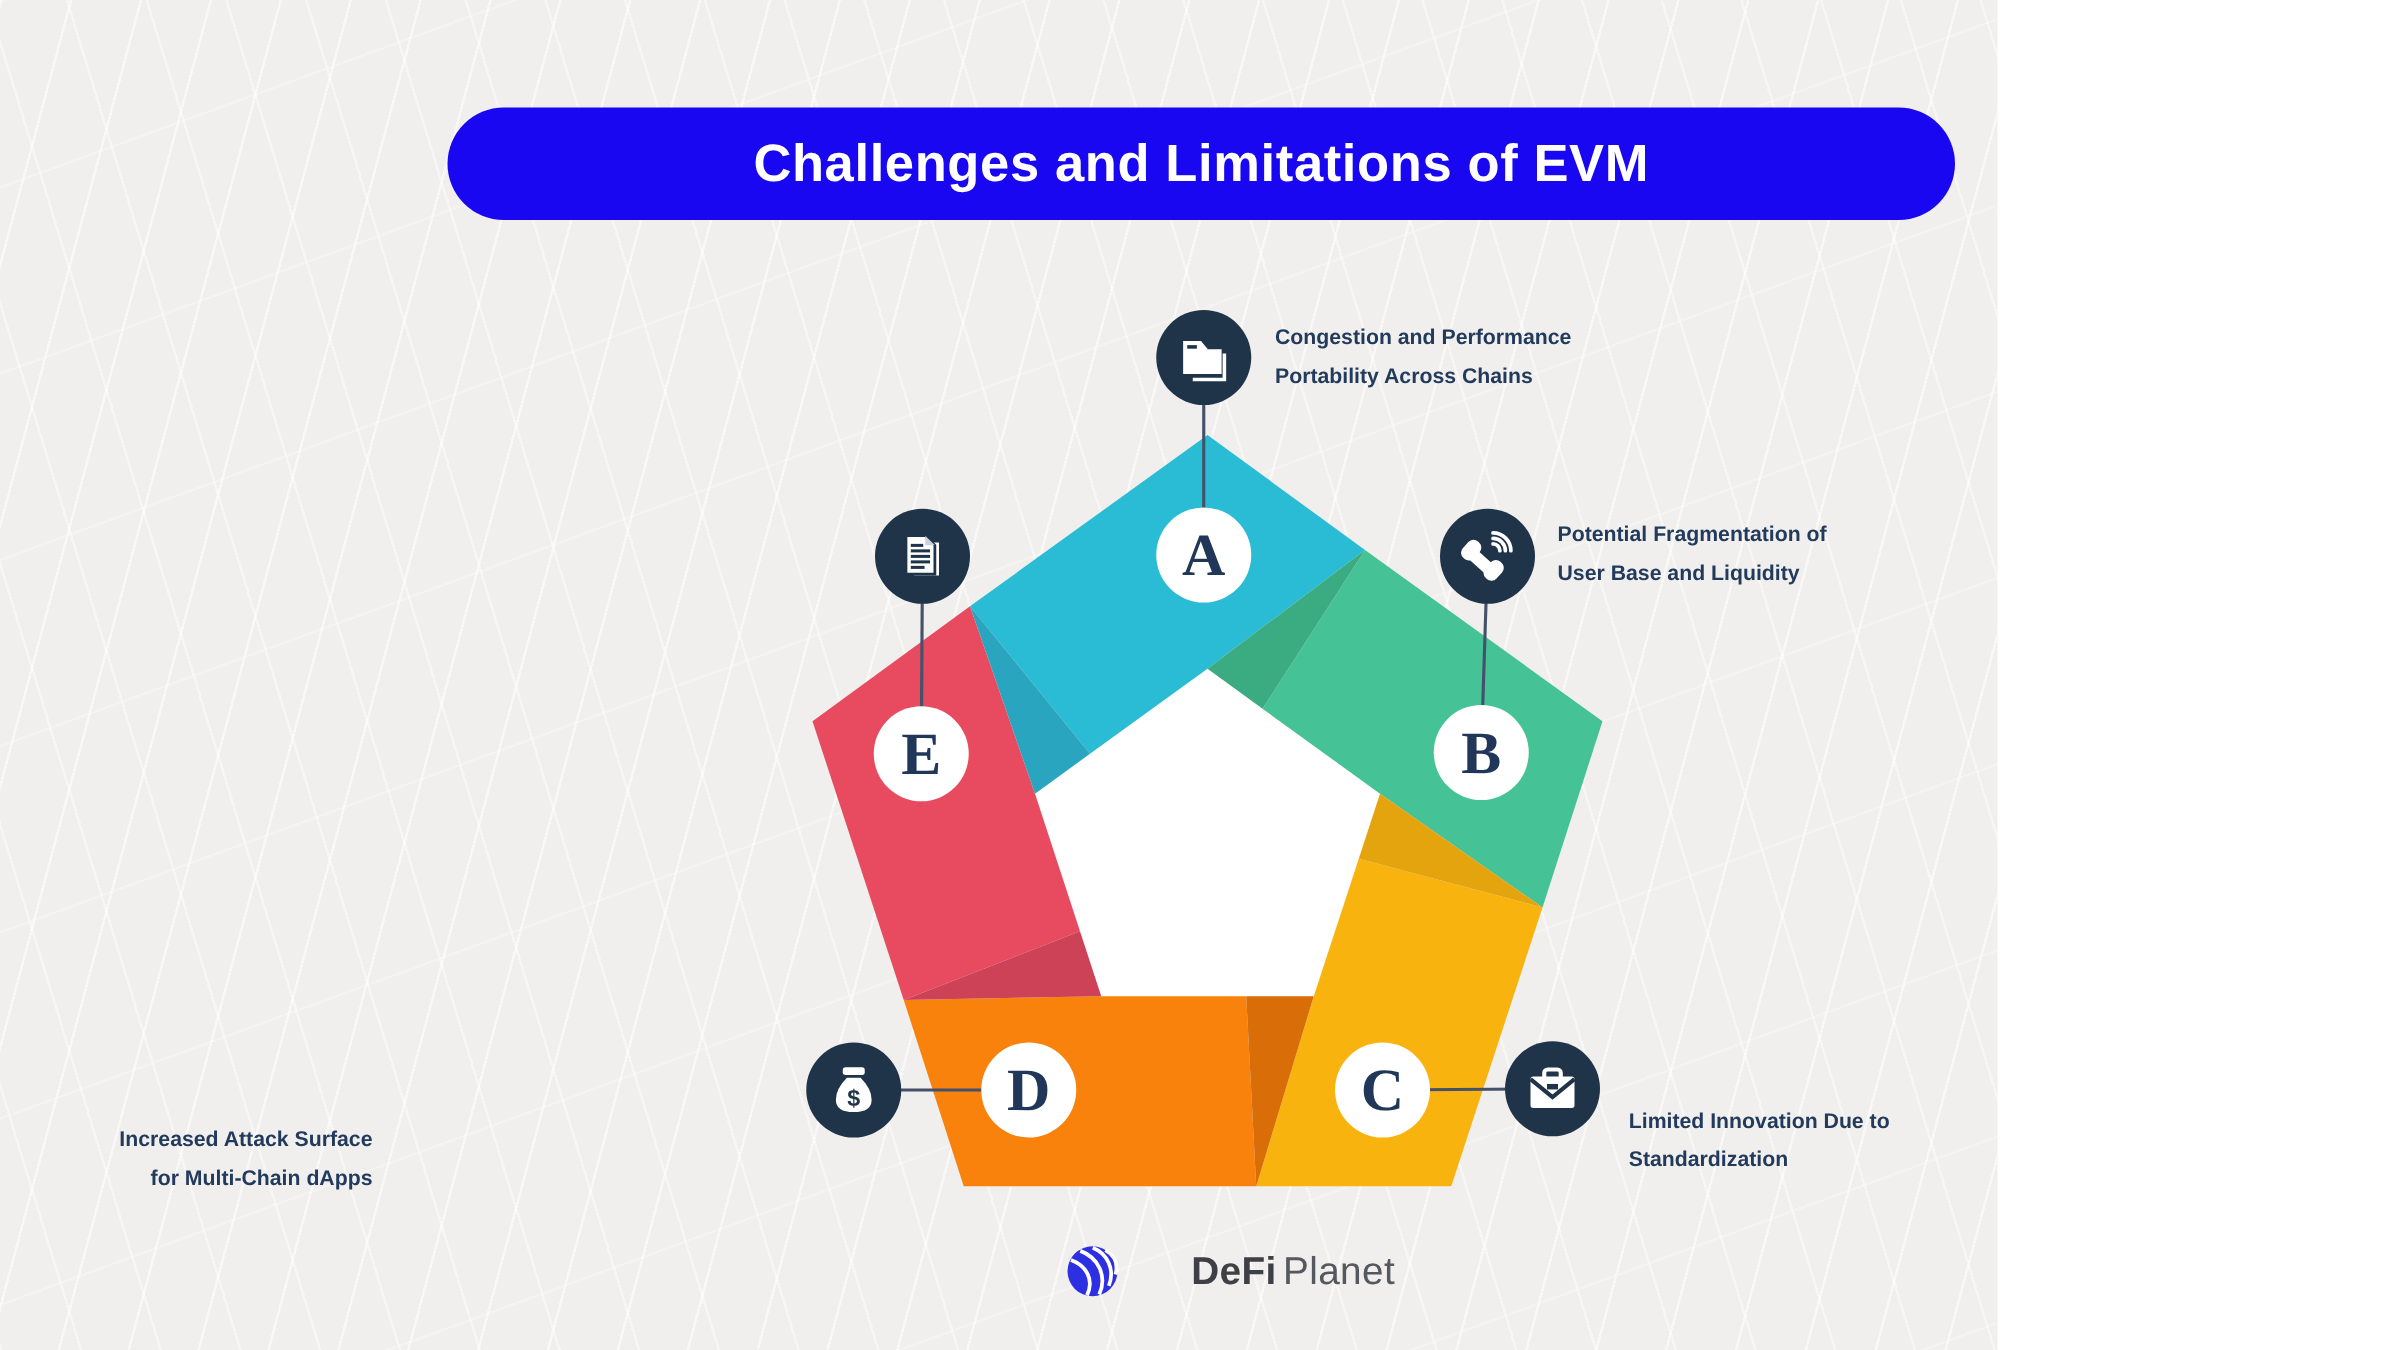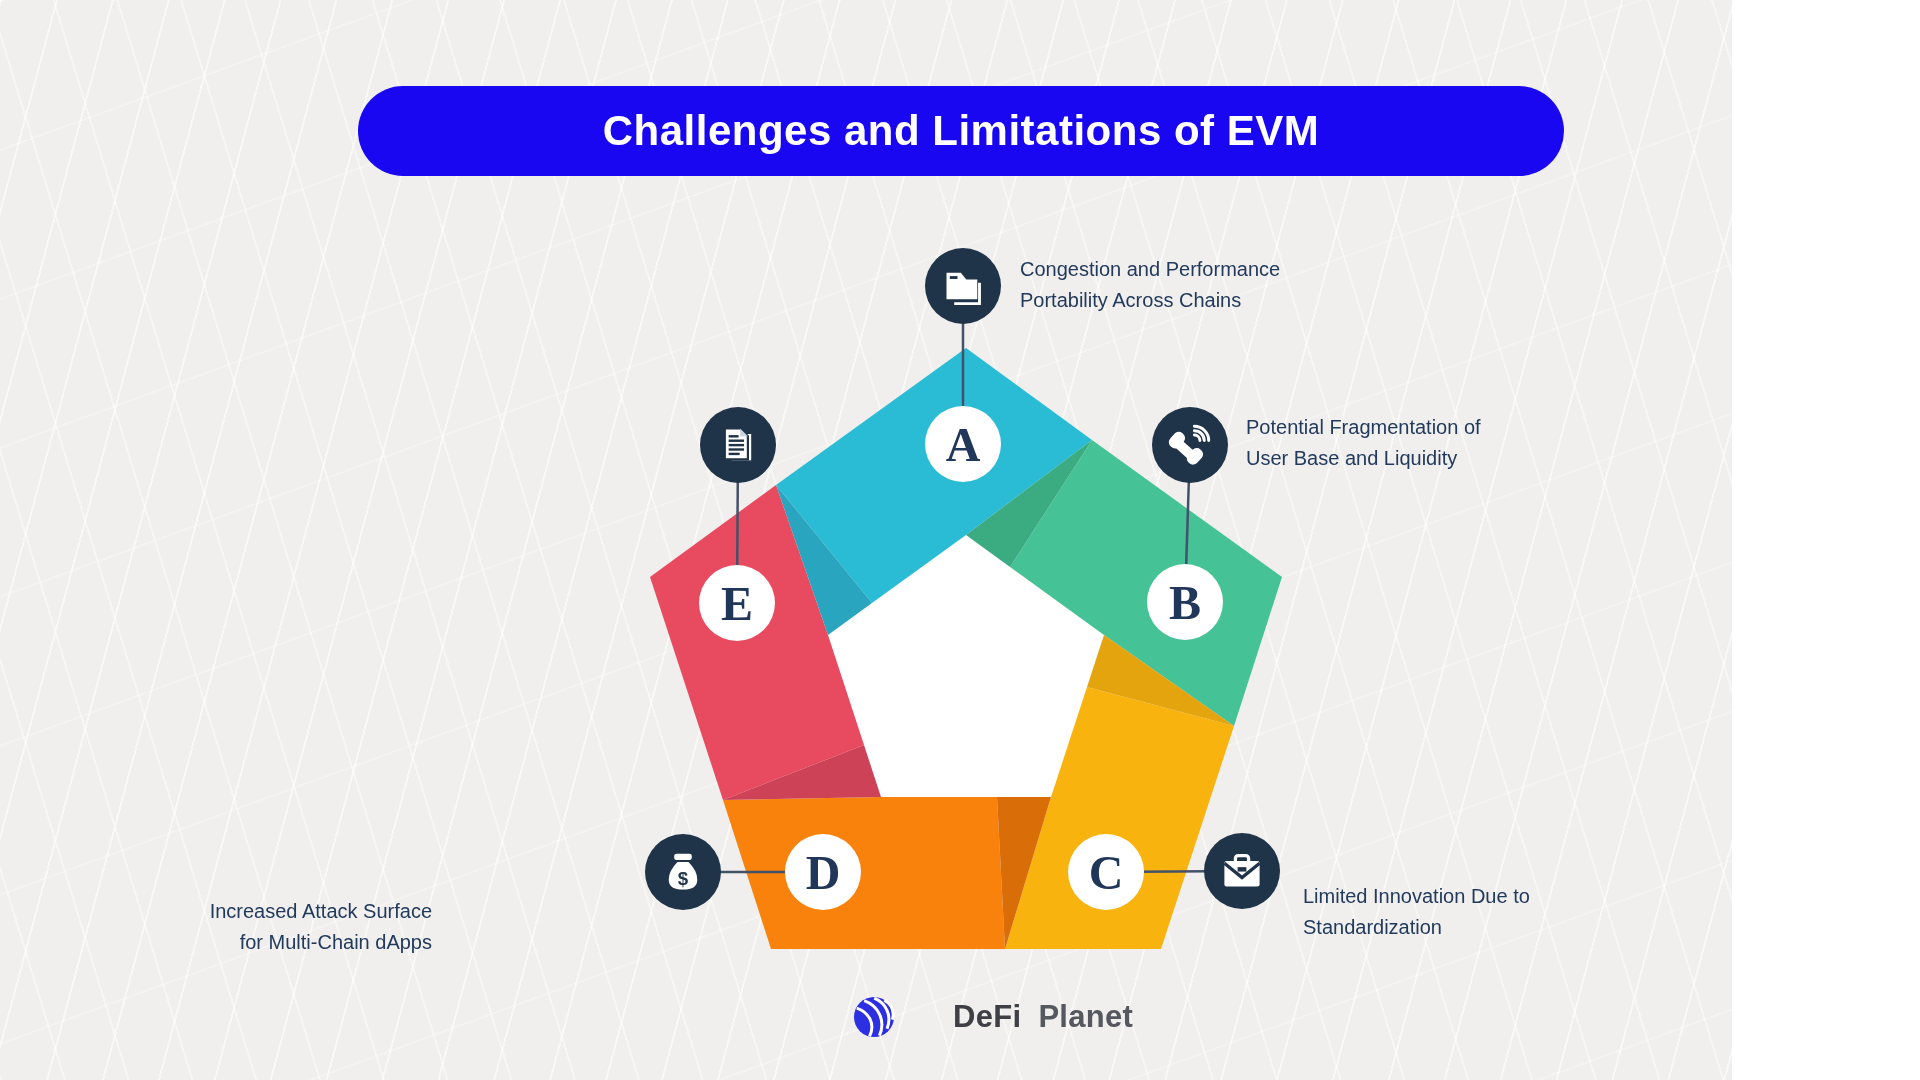--- a/index.html
+++ b/index.html
@@ -1,39 +1,39 @@
 <!DOCTYPE html>
 <html><head>
 <meta charset="utf-8">
 <style>
   html,body{margin:0;padding:0;}
   body{width:1920px;height:1080px;overflow:hidden;font-family:"Liberation Sans",sans-serif;}
-  .canvas{position:relative;width:1732px;height:1080px;
+  .canvas{position:relative;width:1598px;height:1080px;
     background-color:#f0efed;
     background-image:
       repeating-linear-gradient(105deg, rgba(255,255,255,.55) 0 2px, rgba(255,255,255,0) 2px 54px),
       repeating-linear-gradient(73deg, rgba(255,255,255,.45) 0 2px, rgba(255,255,255,0) 2px 61px),
       repeating-linear-gradient(160deg, rgba(255,255,255,.25) 0 2px, rgba(255,255,255,0) 2px 140px);
   }
   .banner{position:absolute;left:358px;top:86px;width:1206px;height:90px;border-radius:46px;
     display:flex;align-items:center;justify-content:center;}
   .banner-title{font-weight:bold;font-size:42px;letter-spacing:.5px;}
   svg.diagram{position:absolute;left:0;top:0;}
   .node{position:absolute;width:76px;height:76px;border-radius:50%;background:#ffffff;
     display:flex;align-items:center;justify-content:center;
     font-family:"Liberation Serif",serif;font-weight:700;font-size:48px;}
   .badge{position:absolute;width:76px;height:76px;border-radius:50%;
     display:flex;align-items:center;justify-content:center;}
-  .label{position:absolute;font-weight:normal;font-size:20px;line-height:31px;}
+  .label{position:absolute;font-weight:bold;font-size:17px;line-height:31px;}
   .label span{display:block;}
   .label.right{text-align:right;}
   .brand{position:absolute;left:852px;top:993px;height:48px;display:flex;align-items:center;gap:12px;}
   .brand-text{font-size:31px;letter-spacing:.3px;}
   .brand-bold{font-weight:700;color:#3e4045;margin-left:45px;}
-  .brand-light{font-weight:700;color:#55585e;margin-left:17px;}
+  .brand-light{font-weight:400;color:#55585e;margin-left:5px;}
 </style>
 </head>
 <body>
 
 <div class="canvas">
 
   <div class="banner" style="background-color: rgb(24, 7, 240);">
     <div class="banner-title" style="color: rgb(255, 255, 255);">Challenges and Limitations of EVM</div>
   </div>
 

